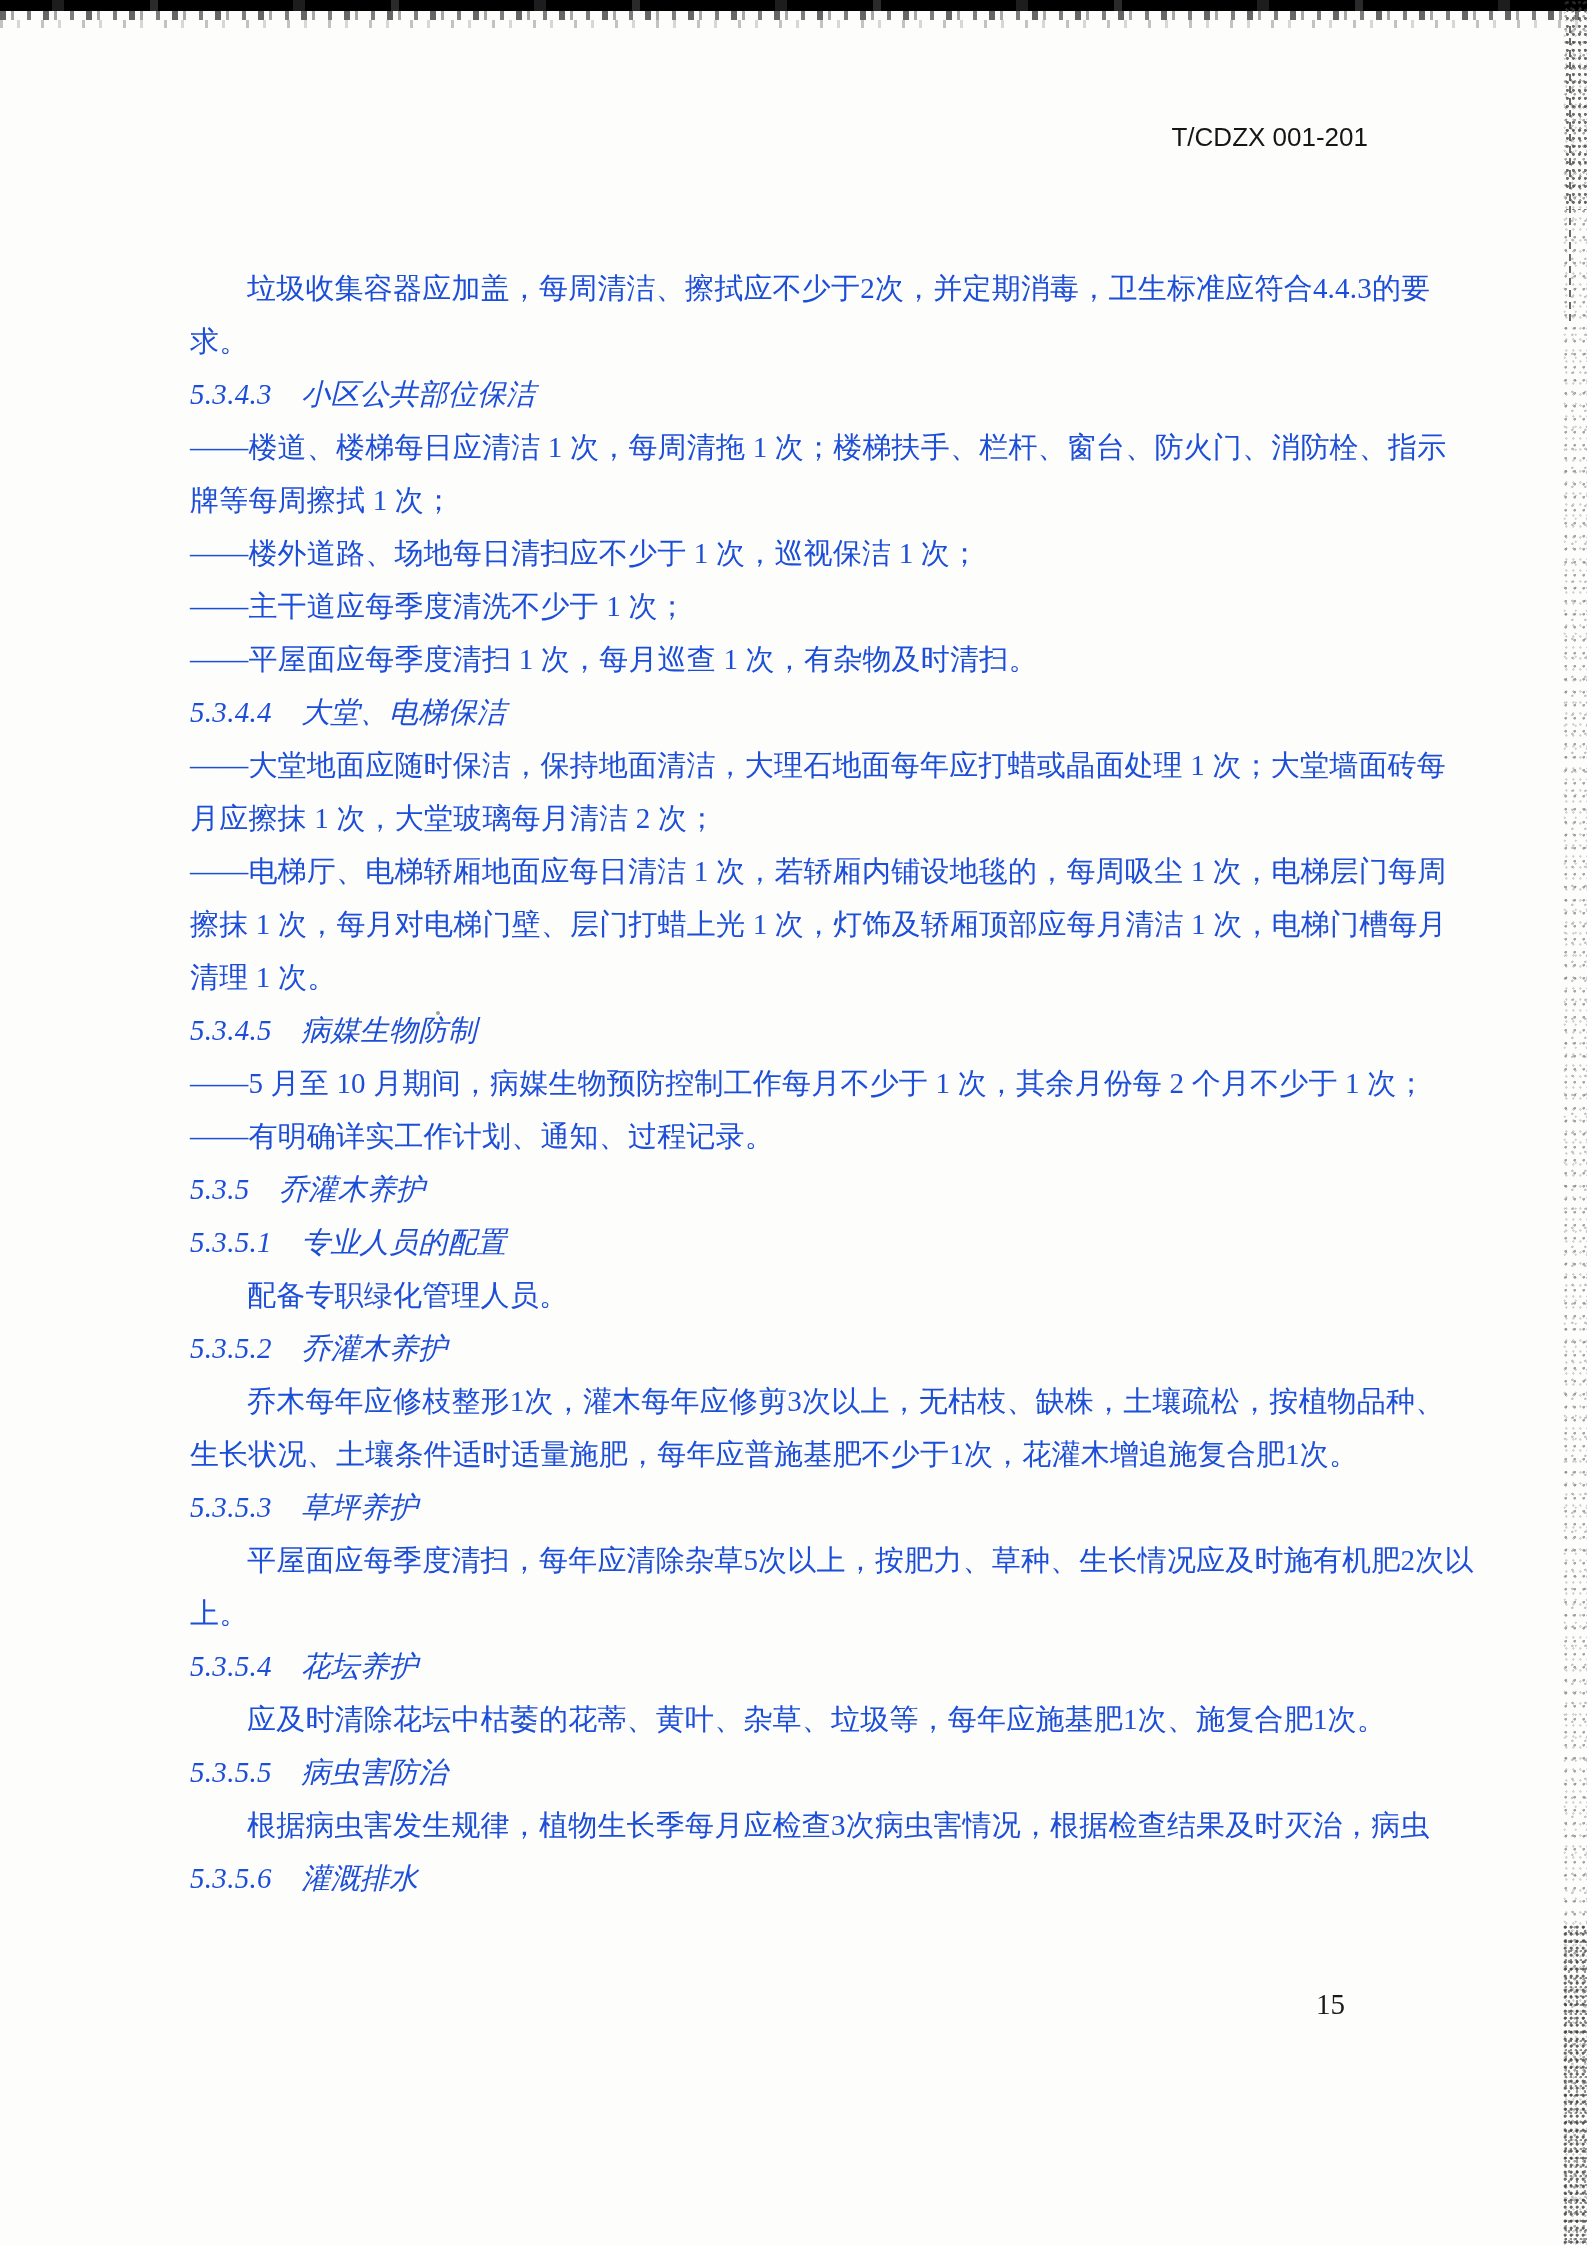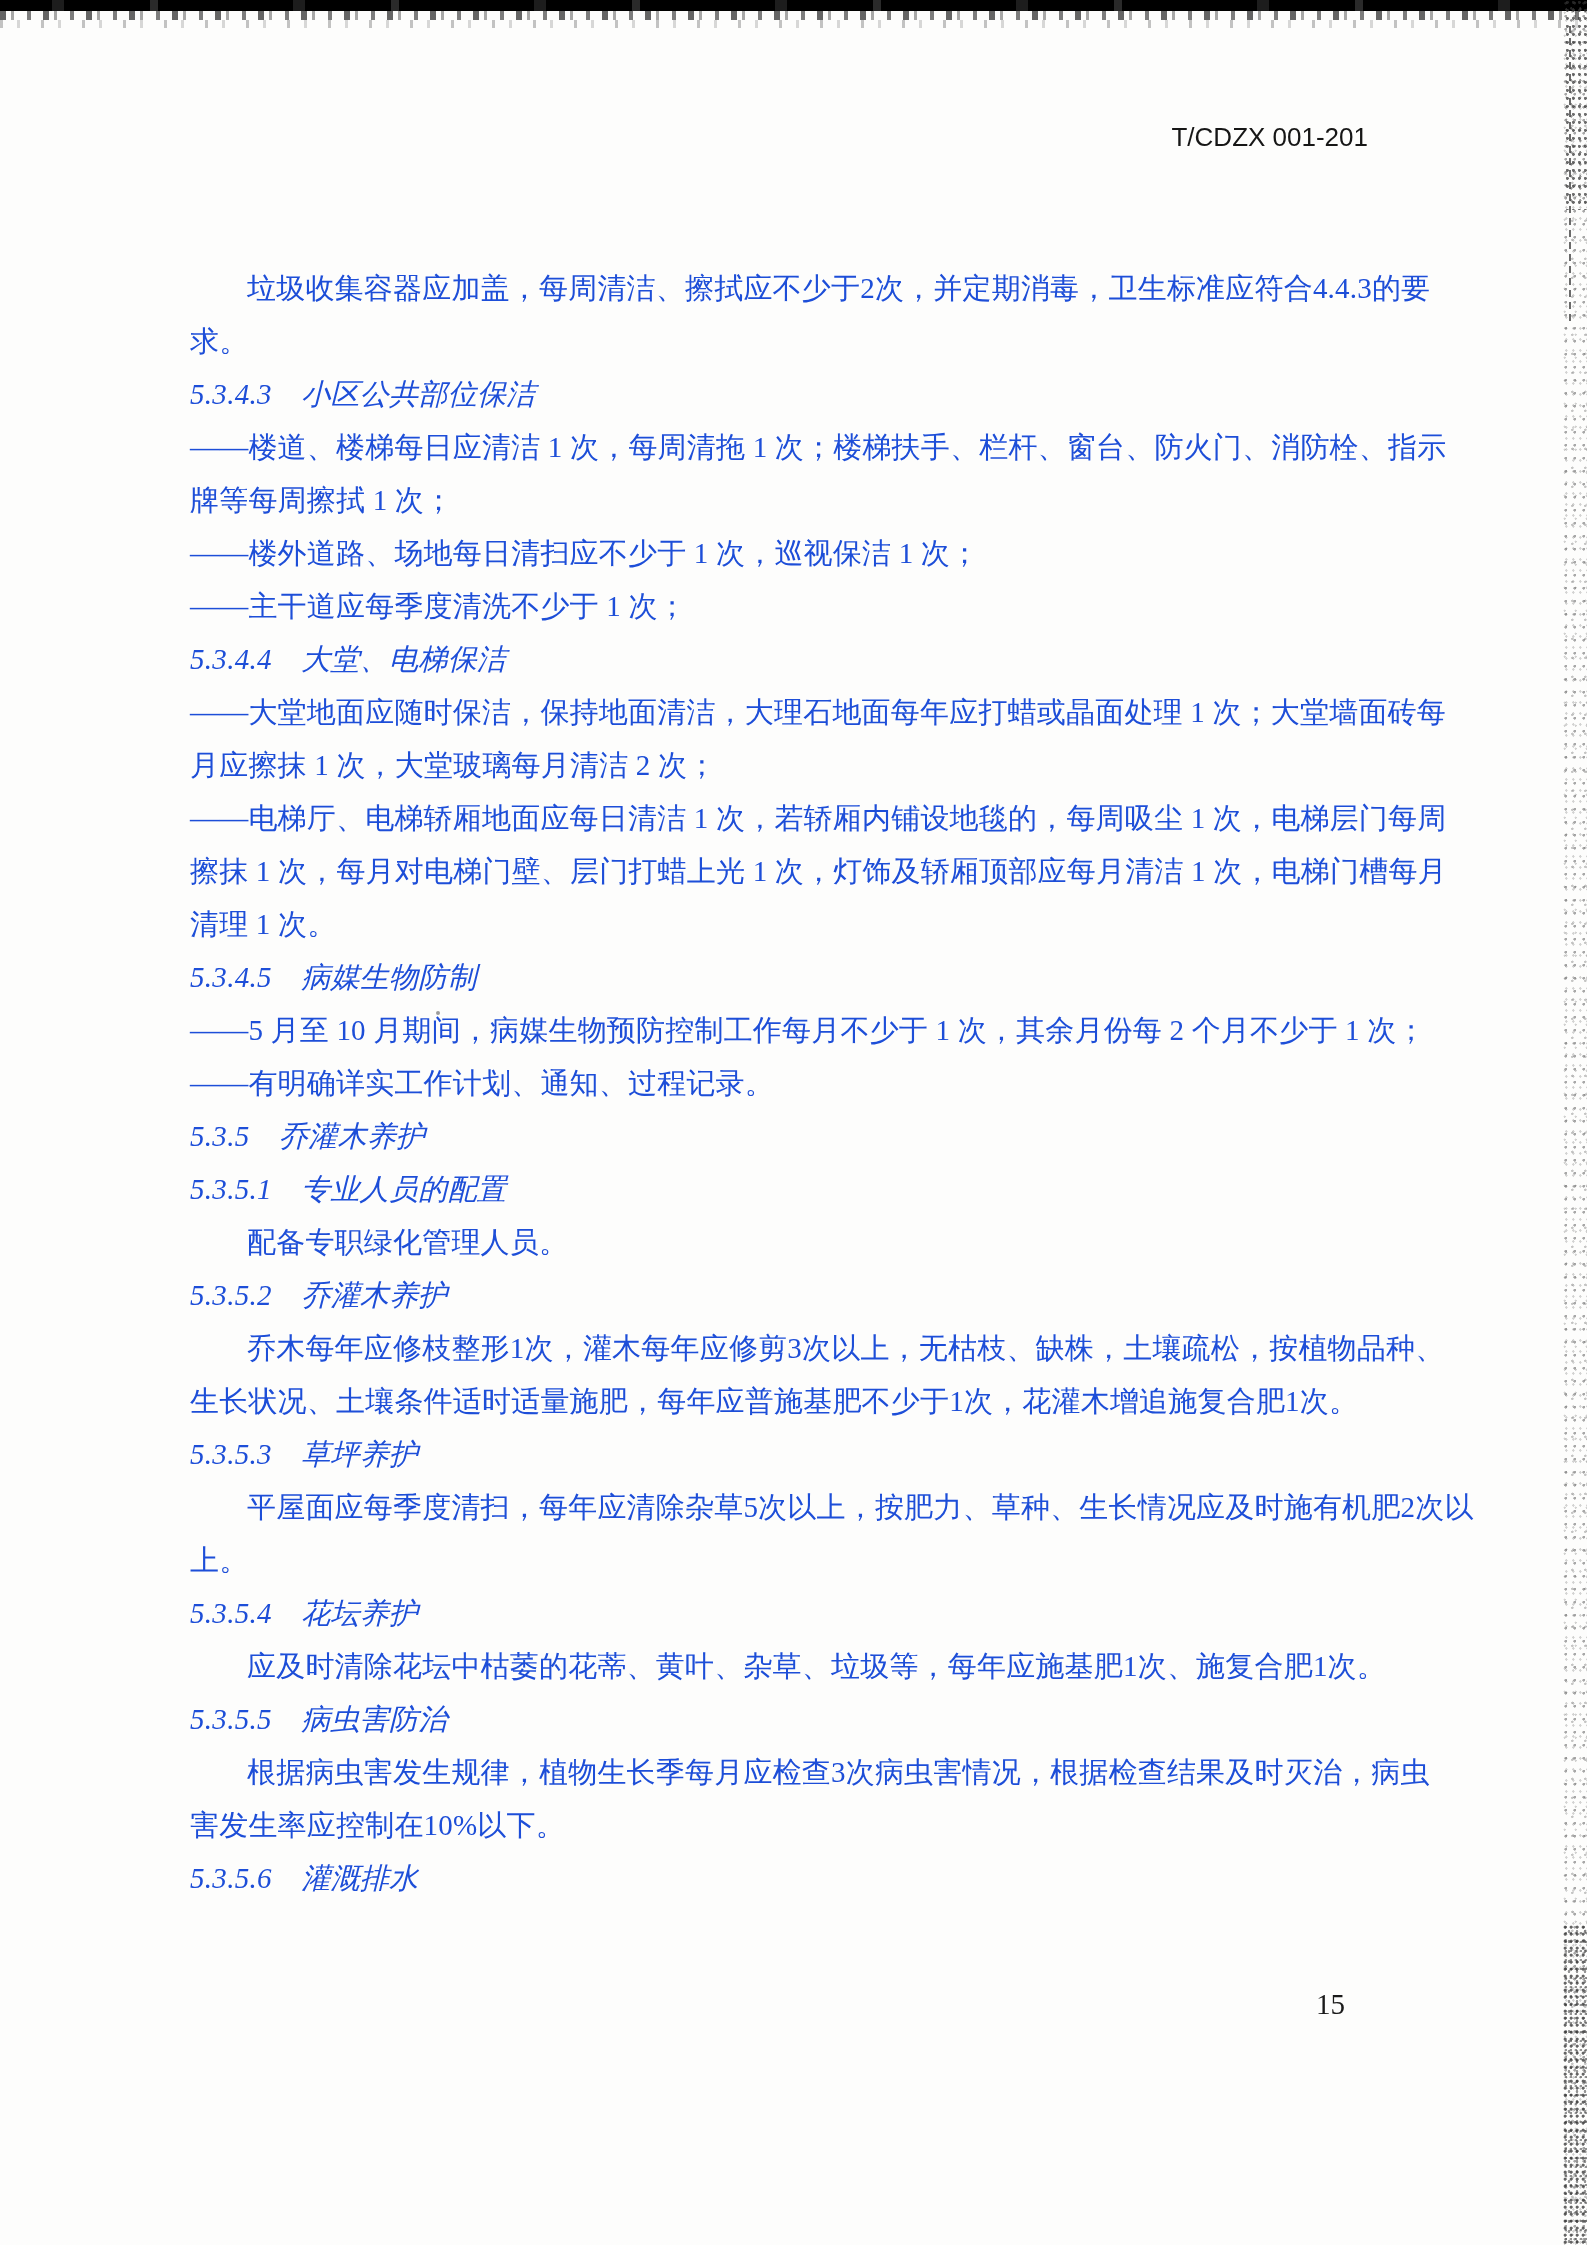--- a/index.html
+++ b/index.html
@@ -120,20 +120,21 @@
   <div class="header-code" data-name="standard-number-header">T/CDZX 001-201</div>
 
   <div class="content" data-name="document-body">
       <div class="line indent" data-name="text-line">垃圾收集容器应加盖，每周清洁、擦拭应不少于2次，并定期消毒，卫生标准应符合4.4.3的要</div>
       <div class="line flush" data-name="text-line">求。</div>
       <div class="line heading" data-name="clause-heading">5.3.4.3　小区公共部位保洁</div>
       <div class="line flush" data-name="text-line">——楼道、楼梯每日应清洁 1 次，每周清拖 1 次；楼梯扶手、栏杆、窗台、防火门、消防栓、指示</div>
       <div class="line flush" data-name="text-line">牌等每周擦拭 1 次；</div>
       <div class="line flush" data-name="text-line">——楼外道路、场地每日清扫应不少于 1 次，巡视保洁 1 次；</div>
       <div class="line flush" data-name="text-line">——主干道应每季度清洗不少于 1 次；</div>
+      <div class="line flush" data-name="text-line">——平屋面应每季度清扫 1 次，每月巡查 1 次，有杂物及时清扫。</div>
       <div class="line heading" data-name="clause-heading">5.3.4.4　大堂、电梯保洁</div>
       <div class="line flush" data-name="text-line">——大堂地面应随时保洁，保持地面清洁，大理石地面每年应打蜡或晶面处理 1 次；大堂墙面砖每</div>
       <div class="line flush" data-name="text-line">月应擦抹 1 次，大堂玻璃每月清洁 2 次；</div>
       <div class="line flush" data-name="text-line">——电梯厅、电梯轿厢地面应每日清洁 1 次，若轿厢内铺设地毯的，每周吸尘 1 次，电梯层门每周</div>
       <div class="line flush" data-name="text-line">擦抹 1 次，每月对电梯门壁、层门打蜡上光 1 次，灯饰及轿厢顶部应每月清洁 1 次，电梯门槽每月</div>
       <div class="line flush" data-name="text-line">清理 1 次。</div>
       <div class="line heading" data-name="clause-heading">5.3.4.5　病媒生物防制</div>
       <div class="line flush" data-name="text-line">——5 月至 10 月期间，病媒生物预防控制工作每月不少于 1 次，其余月份每 2 个月不少于 1 次；</div>
       <div class="line flush" data-name="text-line">——有明确详实工作计划、通知、过程记录。</div>
       <div class="line heading" data-name="clause-heading">5.3.5　乔灌木养护</div>
@@ -142,19 +143,18 @@
       <div class="line heading" data-name="clause-heading">5.3.5.2　乔灌木养护</div>
       <div class="line indent" data-name="text-line">乔木每年应修枝整形1次，灌木每年应修剪3次以上，无枯枝、缺株，土壤疏松，按植物品种、</div>
       <div class="line flush" data-name="text-line">生长状况、土壤条件适时适量施肥，每年应普施基肥不少于1次，花灌木增追施复合肥1次。</div>
       <div class="line heading" data-name="clause-heading">5.3.5.3　草坪养护</div>
       <div class="line indent" data-name="text-line">平屋面应每季度清扫，每年应清除杂草5次以上，按肥力、草种、生长情况应及时施有机肥2次以</div>
       <div class="line flush" data-name="text-line">上。</div>
       <div class="line heading" data-name="clause-heading">5.3.5.4　花坛养护</div>
       <div class="line indent" data-name="text-line">应及时清除花坛中枯萎的花蒂、黄叶、杂草、垃圾等，每年应施基肥1次、施复合肥1次。</div>
       <div class="line heading" data-name="clause-heading">5.3.5.5　病虫害防治</div>
       <div class="line indent" data-name="text-line">根据病虫害发生规律，植物生长季每月应检查3次病虫害情况，根据检查结果及时灭治，病虫</div>
-      <div class="line flush" data-name="text-line">害发生率应控制在10%以下。</div>
       <div class="line heading" data-name="clause-heading">5.3.5.6　灌溉排水</div>
     </div>
 
   <div class="page-number" data-name="page-number">15</div>
 
 </div>
 
 </body></html>

